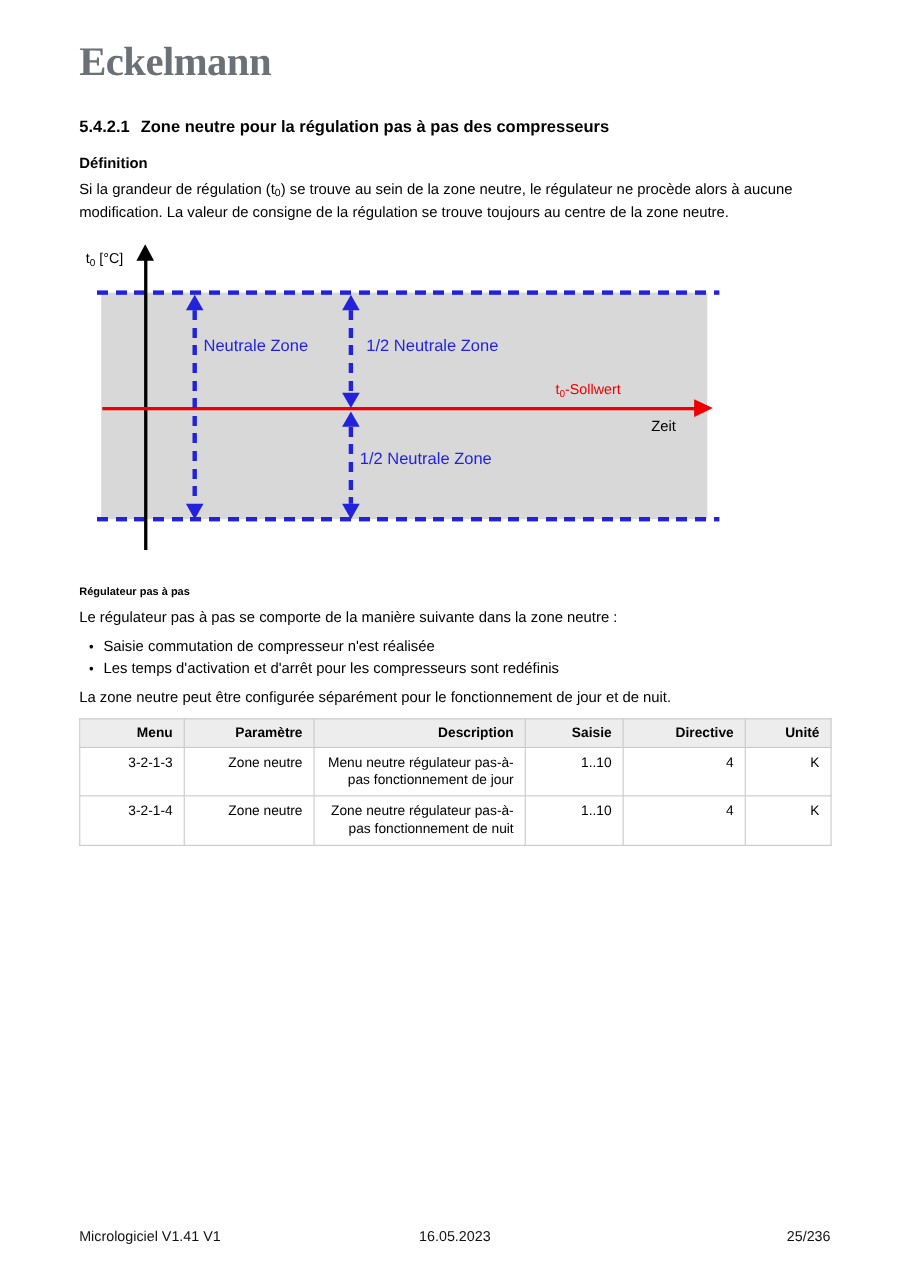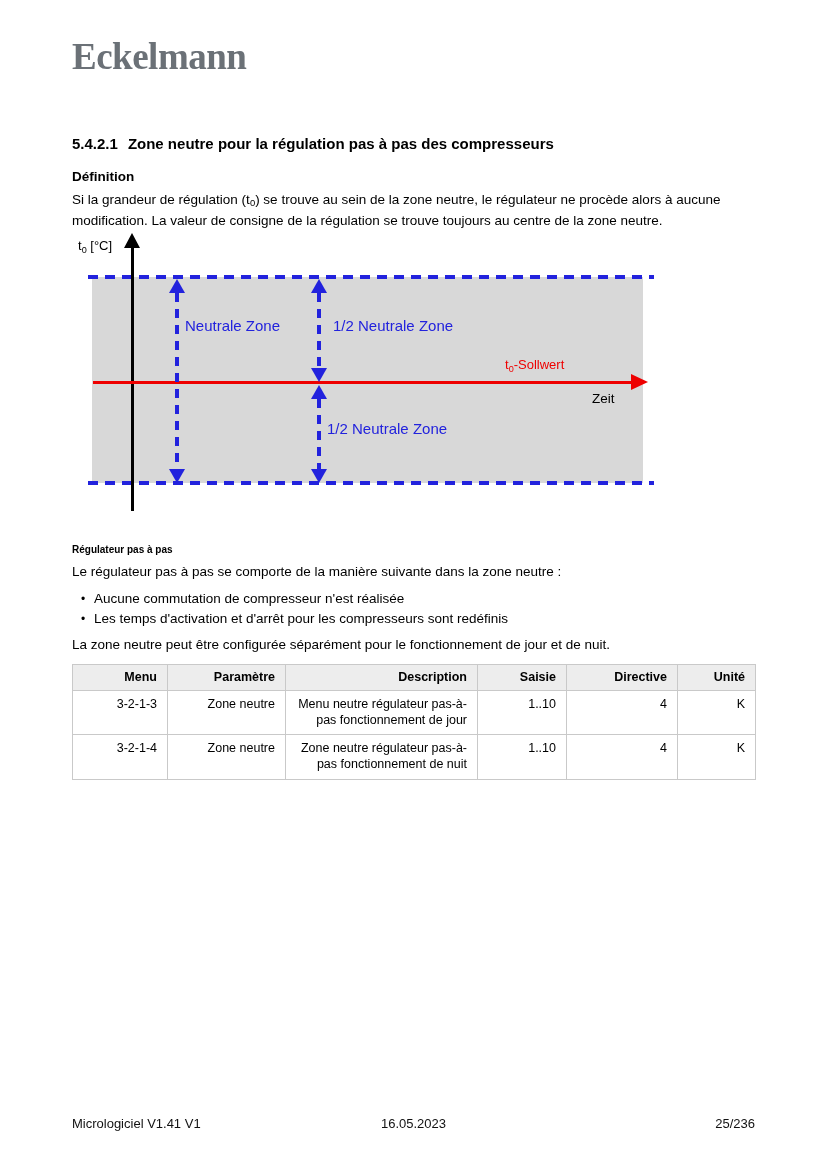--- a/index.html
+++ b/index.html
@@ -23,39 +23,39 @@
   .content{position:absolute;left:72px;top:0;width:683px;}
   .logo{
     margin-top:38px;
     font-size:37px;font-weight:bold;
     letter-spacing:-0.5px;
     color:var(--logo-gray,#6b7177);
     line-height:1;
     font-family:Liberation Serif, serif;
   }
   .section-heading{
-    margin-top:60px;
+    margin-top:32px;
     font-size:15px;font-weight:bold;line-height:1.25;
     display:flex;
   }
   .section-heading .num{margin-right:10px;}
   .sub-heading{
     margin-top:15px;
     font-size:13.5px;font-weight:bold;
   }
   .para{
     margin-top:5px;
     font-size:13.5px;line-height:1.58;
   }
   sub{font-size:70%;vertical-align:baseline;position:relative;top:0.25em;}
 
   
   .diagram{
     position:relative;
-    margin-left:16px;margin-top:2px;
+    margin-left:16px;margin-top:19px;
     width:572px;height:285px;
   }
   .diagram .zone{
     position:absolute;left:4px;top:44px;width:551px;height:206px;
     background:var(--zone-fill,#d8d8d8);
   }
   .hdash{
     position:absolute;left:0;width:566px;height:4px;
     background:repeating-linear-gradient(90deg,var(--accent-blue,#2222dd) 0 10px,transparent 10px 17px);
   }
@@ -186,21 +186,21 @@
 
       <div class="dlabel blue" style="left:97px;top:84px;">Neutrale Zone</div>
       <div class="dlabel blue" style="left:245px;top:84px;">1/2 Neutrale Zone</div>
       <div class="dlabel blue" style="left:239px;top:187px;">1/2 Neutrale Zone</div>
     </div>
 
     <div class="reg-heading">Régulateur pas à pas</div>
     <p class="para" style="margin-top:6px;">Le régulateur pas à pas se comporte de la manière suivante dans la zone neutre :</p>
 
     <ul class="bullets">
-      <li>Aucune commutation de compresseur n'est réalisée</li>
+      <li>Saisie commutation de compresseur n'est réalisée</li>
       <li>Les temps d'activation et d'arrêt pour les compresseurs sont redéfinis</li>
     </ul>
 
     <p class="para" style="margin-top:5px;">La zone neutre peut être configurée séparément pour le fonctionnement de jour et de nuit.</p>
 
     <table class="params">
       <colgroup>
         <col class="c-menu">
           <col class="c-param">
           <col class="c-desc">

